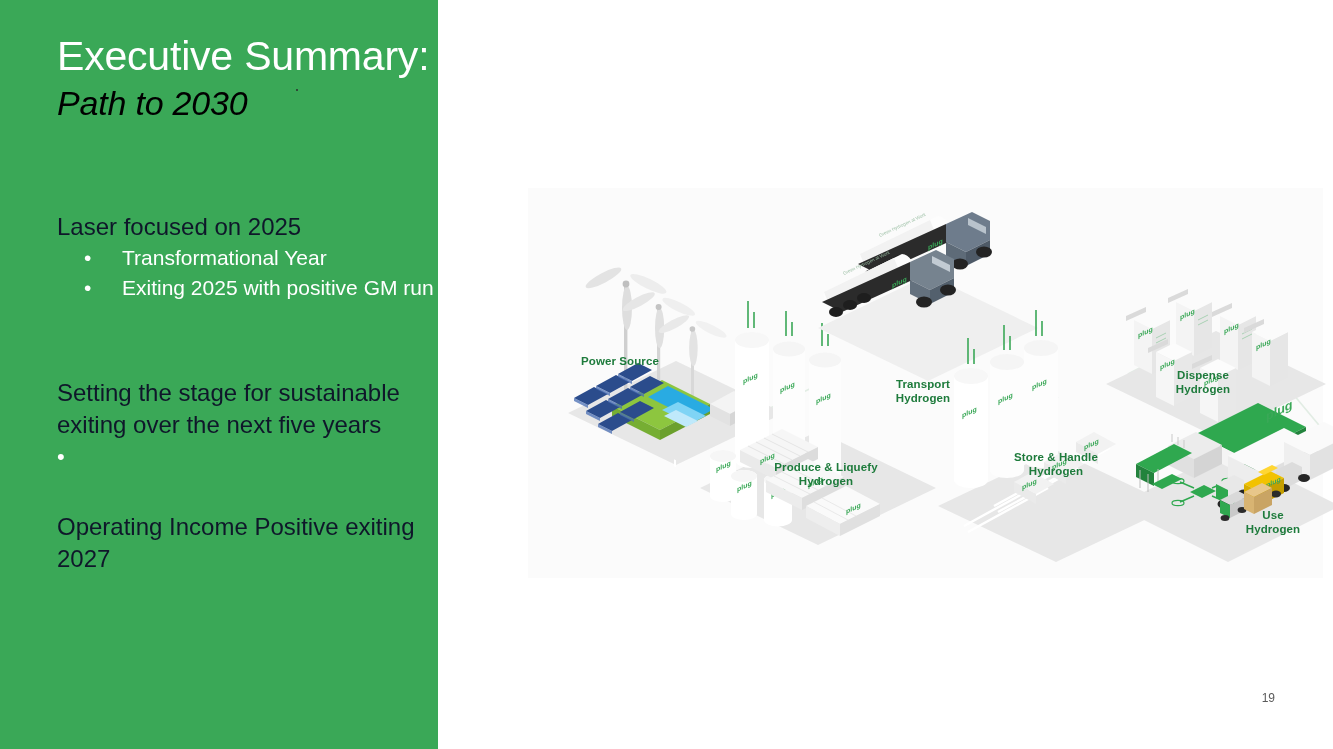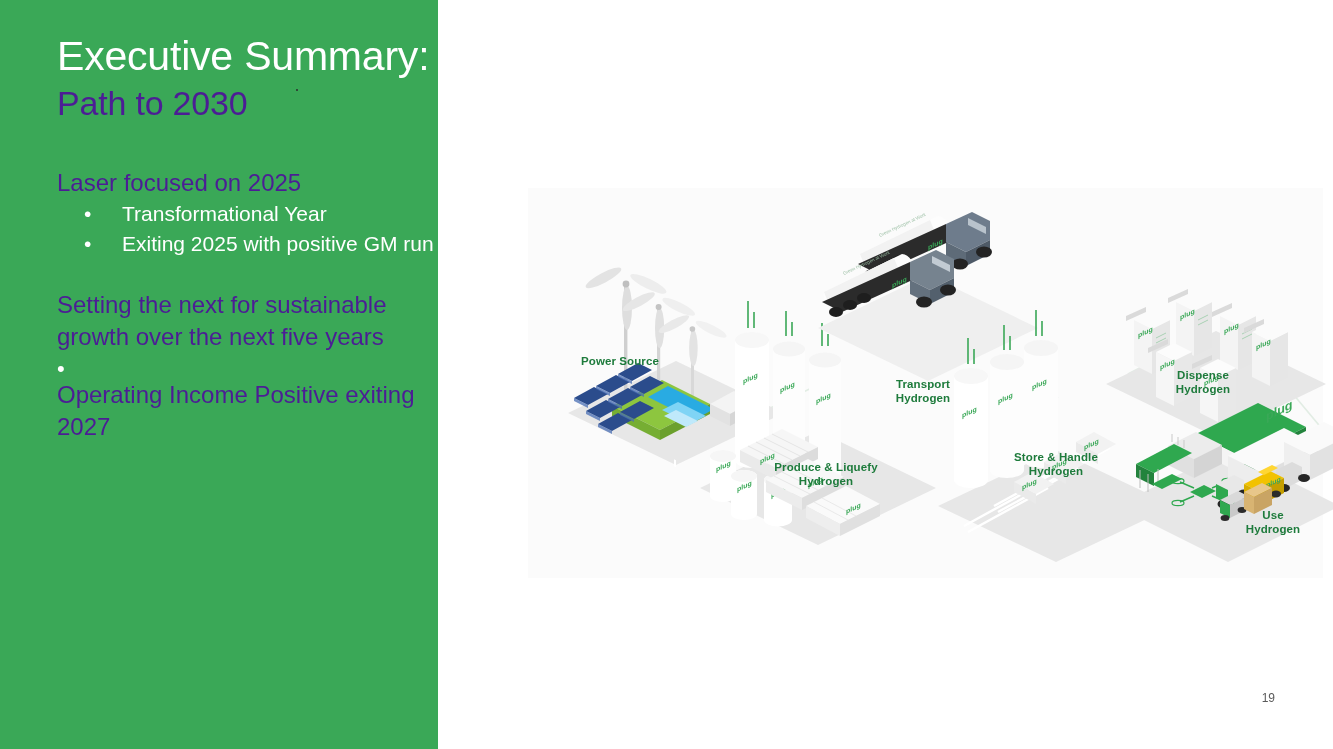--- a/index.html
+++ b/index.html
@@ -14,31 +14,31 @@
   .left-panel{
     position:absolute;left:0;top:0;width:438px;height:749px;
     background:#3AA857;
   }
   .title-block{position:absolute;left:57px;top:32px;width:440px;}
   .title-main{
     font-size:41px;line-height:48px;color:#ffffff;font-weight:400;
     letter-spacing:-0.2px;white-space:nowrap;
   }
   .title-sub{
-    font-size:34px;line-height:46px;color:#4c1d95;font-weight:400;
-    letter-spacing:-0.2px;white-space:nowrap;position:relative;
+    font-size:34px;line-height:46px;color:#000000;font-weight:400;
+    letter-spacing:-0.2px;white-space:nowrap;position:relative;font-style:italic;
   }
   .title-dot{
     position:absolute;left:239px;top:9px;width:2px;height:2px;
     background:#2c2c2c;border-radius:50%;
   }
 
   .body-block{position:absolute;left:57px;top:167px;width:440px;color:#ffffff;}
   .lead{
-    font-size:24px;line-height:32px;color:#4c1d95;font-weight:400;
+    font-size:24px;line-height:32px;color:#0f172a;font-weight:400;margin-top:44px;
   }
   .lead.wrap{max-width:378px;}
   ul.bullets{margin:0;padding:0;list-style:none;}
   ul.bullets li{
     position:relative;font-size:21px;line-height:30px;color:#ffffff;
     padding-left:65px;
   }
   ul.bullets li .dot{
     position:absolute;left:27px;top:0;font-size:21px;line-height:30px;color:#ffffff;
   }
@@ -93,21 +93,21 @@
           <span>Transformational Year</span>
         </li>
         <li>
           <span class="dot">•</span>
           <span>Exiting 2025 with positive GM run rates</span>
         </li>
       </ul>
 
       <div class="gap-lg"></div>
 
-      <div class="lead wrap">Setting the next for sustainable growth over the next five years</div>
+      <div class="lead wrap">Setting the stage for sustainable exiting over the next five years</div>
       <ul class="bullets tight">
         <li>
           <span class="dot">•</span>
         </li>
       </ul>
 
       <div class="gap-md"></div>
 
       <div class="lead wrap">Operating Income Positive exiting 2027</div>
 

